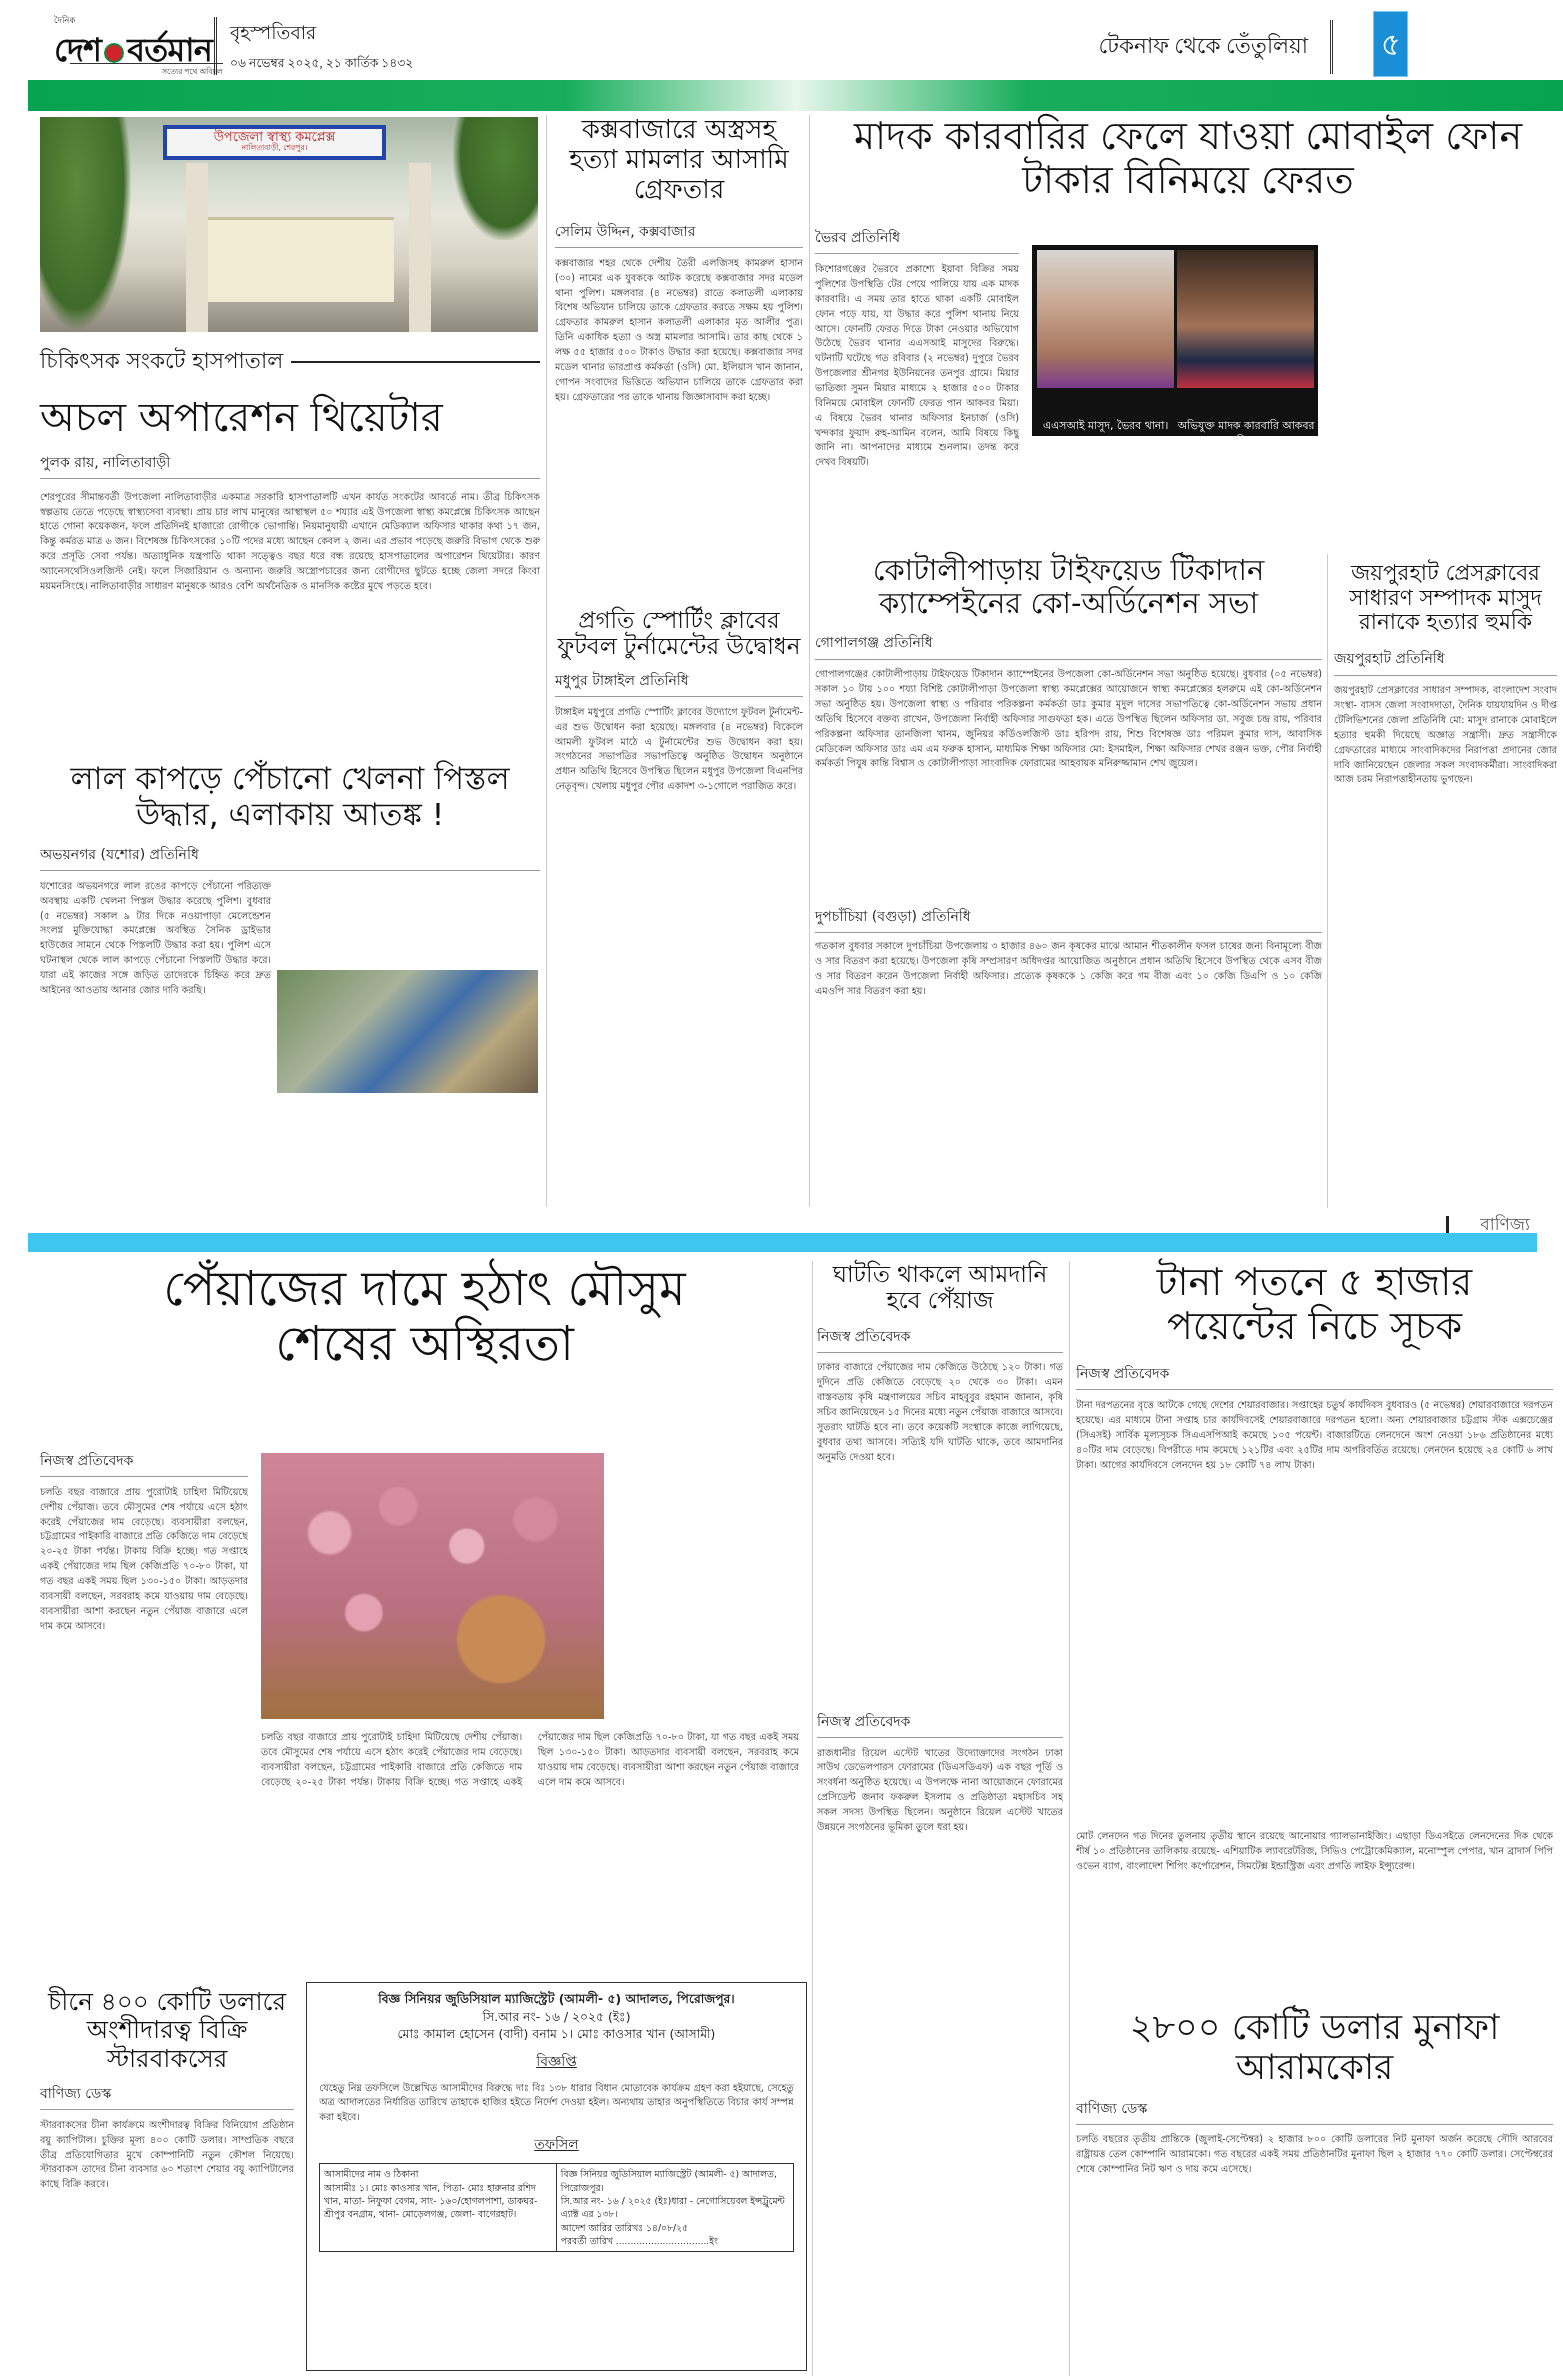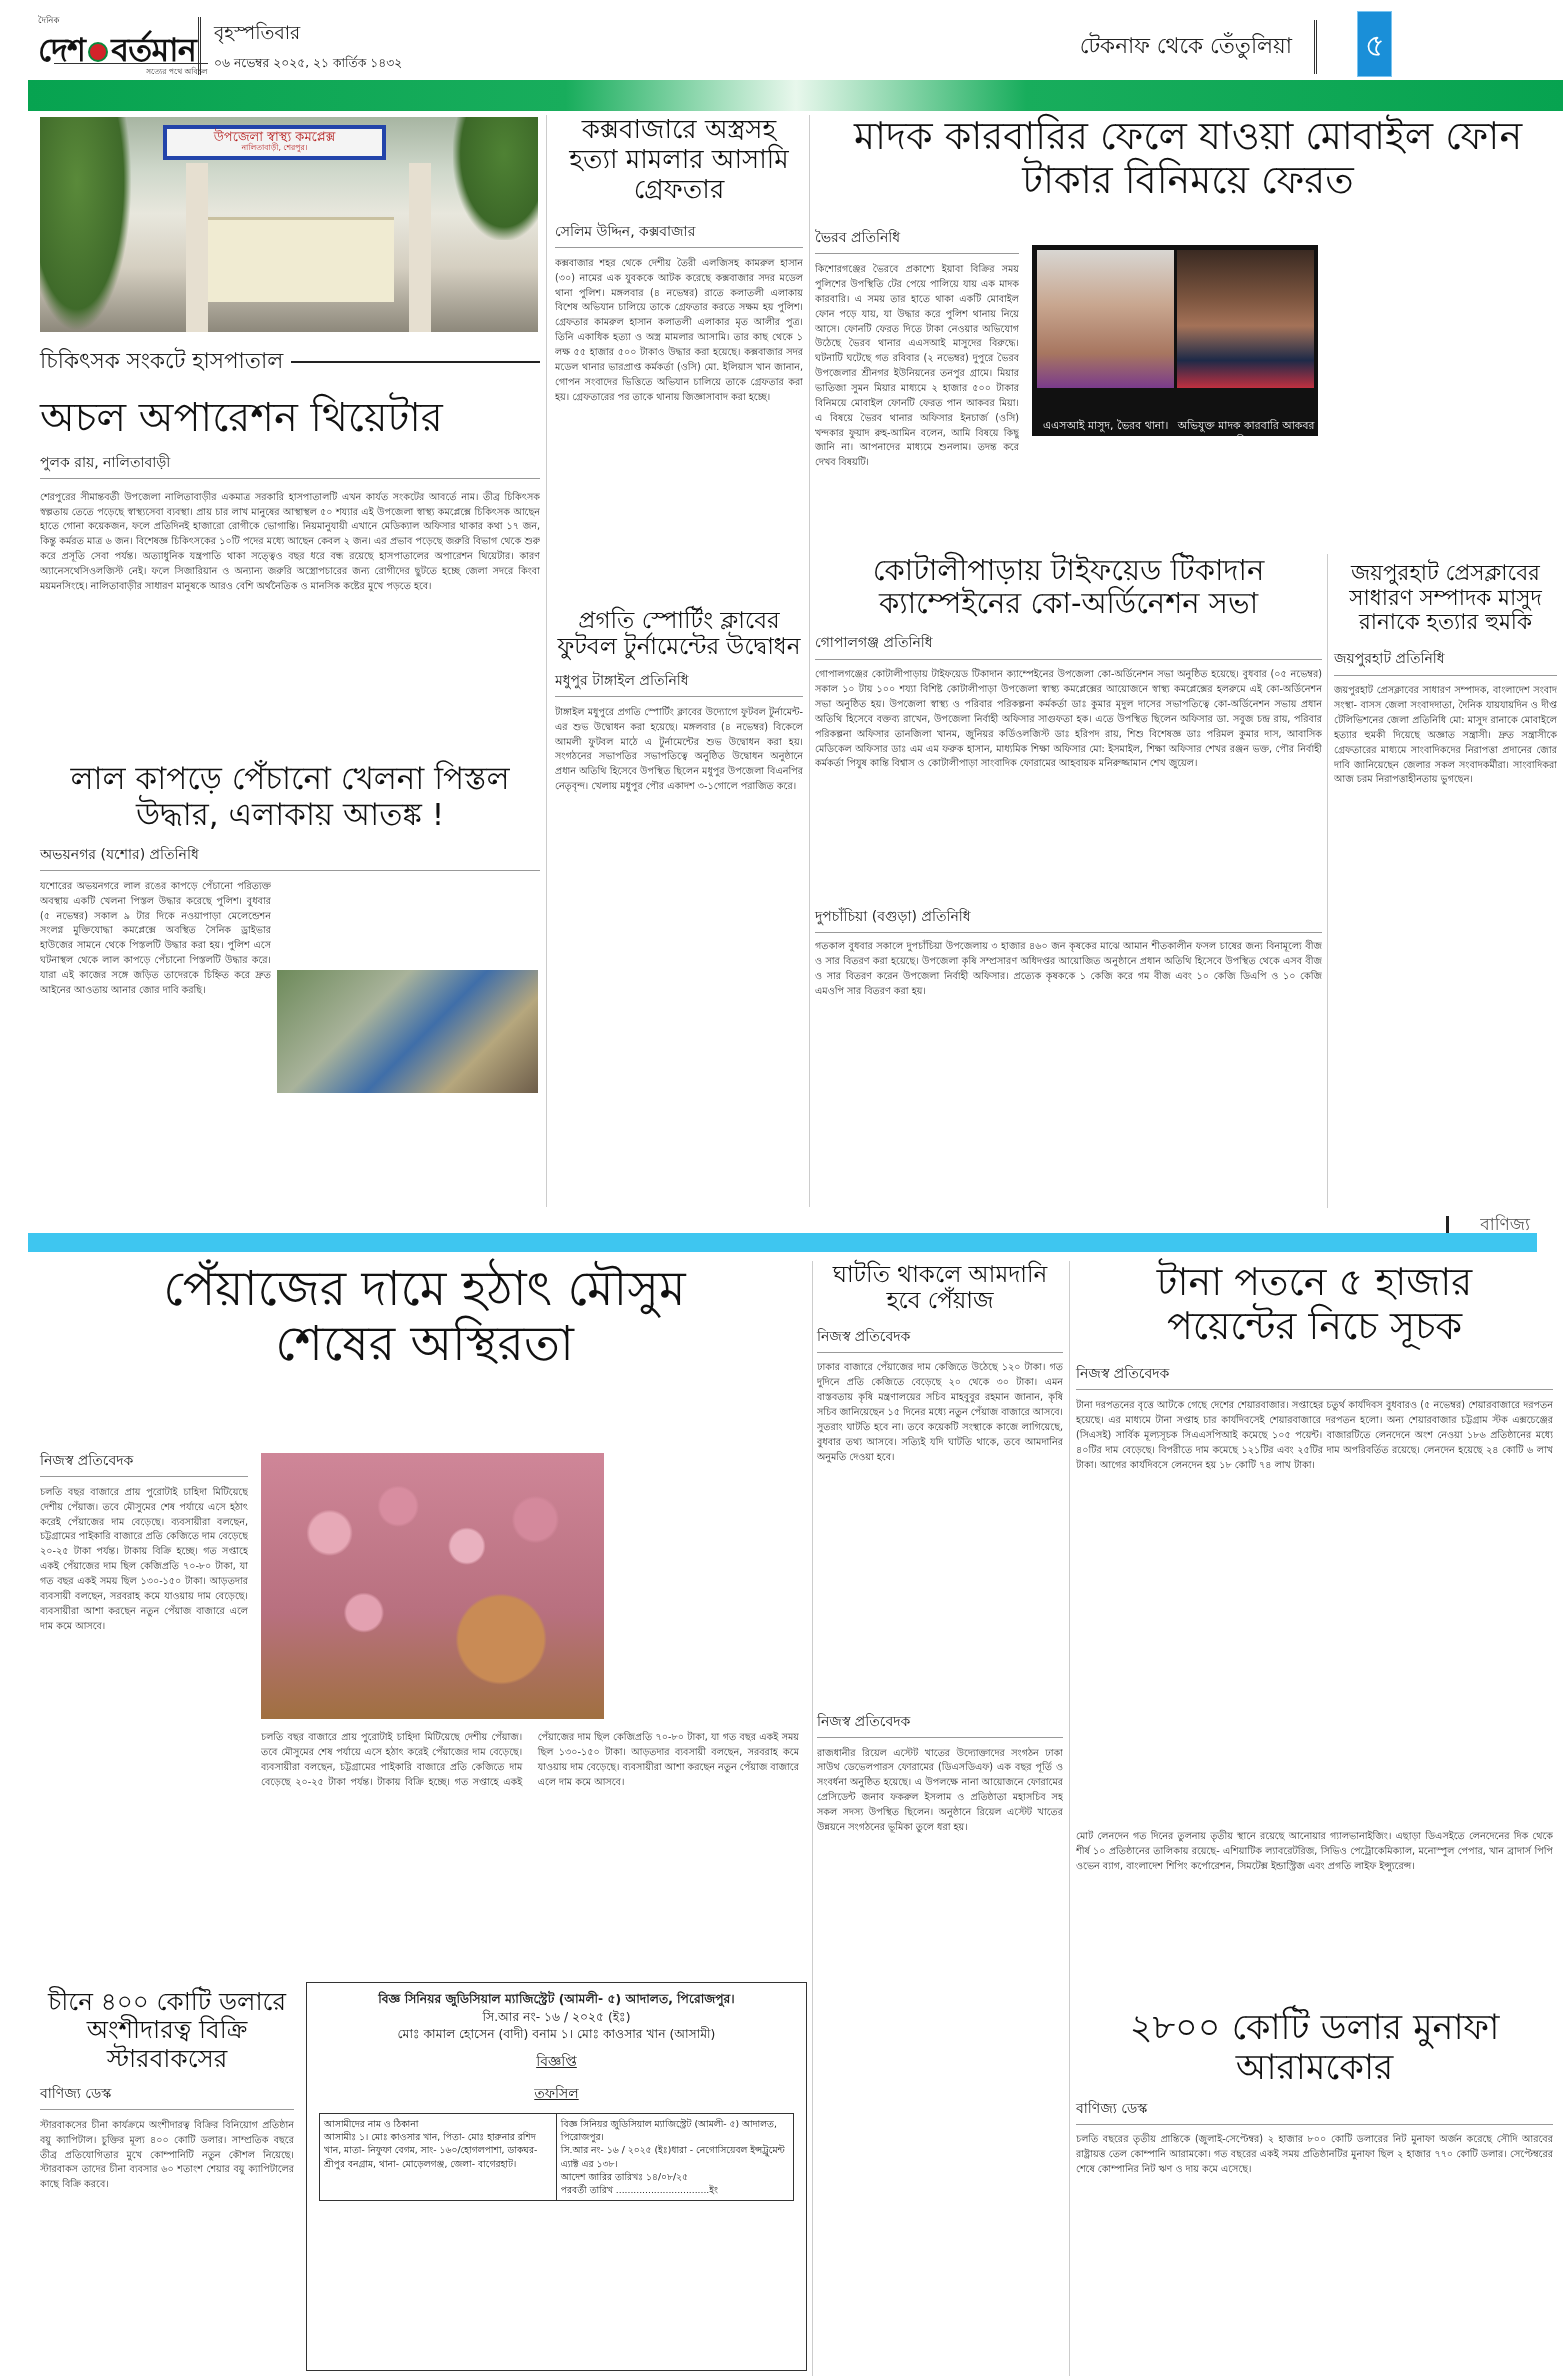--- a/index.html
+++ b/index.html
@@ -38,21 +38,21 @@
   .vrule { width: 0.8px; background: #ccc; }
   .notice { left: 306px; top: 1982px; width: 501px; height: 389px; border: 1.5px solid #333; padding: 7.7px 12.3px; }
   .notice-title { font-size: 12.3px; text-align: center; color: #222; line-height: 1.45; }
   .notice-sub { font-size: 14px; text-align: center; text-decoration: underline; margin: 6.2px 0; }
   .notice-table { width: 100%; border-collapse: collapse; font-size: 9.2px; line-height: 1.45; }
   .notice-table td { border: 1.2px solid #333; padding: 3.1px 3.8px; vertical-align: top; width: 50%; }
 </style>
 </head>
 <body>
 
-<div class="abs" style="left:0;top:0;width:1400px;height:80px;">
+<div class="abs" style="left:16px;top:0;width:1400px;height:80px;font-family:Liberation Serif, serif;">
   <span class="logo-small">দৈনিক</span>
   <div class="logo-main">
     <span>দেশ</span><span class="dot"></span><span>বর্তমান</span>
   </div>
   <span class="logo-tag">সত্যের পথে অবিচল</span>
   <div class="vbar" style="left:198px;top:17px;height:58px;"></div>
   <span class="abs day">বৃহস্পতিবার</span>
   <span class="abs date">০৬ নভেম্বর ২০২৫, ২১ কার্তিক ১৪৩২</span>
   <span class="abs slogan">টেকনাফ থেকে তেঁতুলিয়া</span>
   <div class="vbar" style="right:83px;top:20px;height:54px;"></div>
@@ -152,20 +152,21 @@
   <h1 class="hl" style="font-size:24.6px;">চীনে ৪০০ কোটি ডলারে অংশীদারত্ব বিক্রি স্টারবাকসের</h1>
   <div class="byline" style="margin-top:9.2px;">বাণিজ্য ডেস্ক</div>
   <p class="body" style="margin-top:7.7px;height:231px;overflow:hidden;">স্টারবাকসের চীনা কার্যক্রমে অংশীদারত্ব বিক্রির বিনিয়োগ প্রতিষ্ঠান বয়ু ক্যাপিটাল। চুক্তির মূল্য ৪০০ কোটি ডলার। সাম্প্রতিক বছরে তীব্র প্রতিযোগিতার মুখে কোম্পানিটি নতুন কৌশল নিয়েছে। স্টারবাকস তাদের চীনা ব্যবসার ৬০ শতাংশ শেয়ার বয়ু ক্যাপিটালের কাছে বিক্রি করবে।</p>
 </div>
 
 <div class="abs notice">
   <div class="notice-title" style="font-weight:bold;">বিজ্ঞ সিনিয়র জুডিসিয়াল ম্যাজিস্ট্রেট (আমলী- ৫) আদালত, পিরোজপুর।</div>
   <div class="notice-title">সি.আর নং- ১৬ / ২০২৫ (ইঃ)</div>
   <div class="notice-title">মোঃ কামাল হোসেন (বাদী) বনাম ১। মোঃ কাওসার খান (আসামী)</div>
   <div class="notice-sub">বিজ্ঞপ্তি</div>
+  <p class="body" style="font-size:9.6px;">যেহেতু নিম্ন তফসিলে উল্লেখিত আসামীদের বিরুদ্ধে দাঃ বিঃ ১৩৮ ধারার বিধান মোতাবেক কার্যক্রম গ্রহণ করা হইয়াছে, সেহেতু অত্র আদালতের নির্ধারিত তারিখে তাহাকে হাজির হইতে নির্দেশ দেওয়া হইল। অন্যথায় তাহার অনুপস্থিতিতে বিচার কার্য সম্পন্ন করা হইবে।</p>
   <div class="notice-sub" style="margin-top:8px;">তফসিল</div>
   <table class="notice-table">
     <tbody>
         <tr>
       <td><span style="white-space:pre-line;">আসামীদের নাম ও ঠিকানা
 আসামীঃ ১। মোঃ কাওসার খান, পিতা- মোঃ হারুনার রশিদ খান, মাতা- নিফুফা বেগম, সাং- ১৬০/হোগলপাশা, ডাকঘর- শ্রীপুর বনগ্রাম, থানা- মোড়েলগঞ্জ, জেলা- বাগেরহাট।</span></td>
       <td>
         <div>বিজ্ঞ সিনিয়র জুডিসিয়াল ম্যাজিস্ট্রেট (আমলী- ৫) আদালত, পিরোজপুর।</div>
         <div>সি.আর নং- ১৬ / ২০২৫ (ইঃ)ধারা - নেগোসিয়েবল ইন্সট্রুমেন্ট এ্যাক্ট এর ১৩৮।</div>
         <div>আদেশ জারির তারিখঃ ১৪/০৮/২৫</div>

